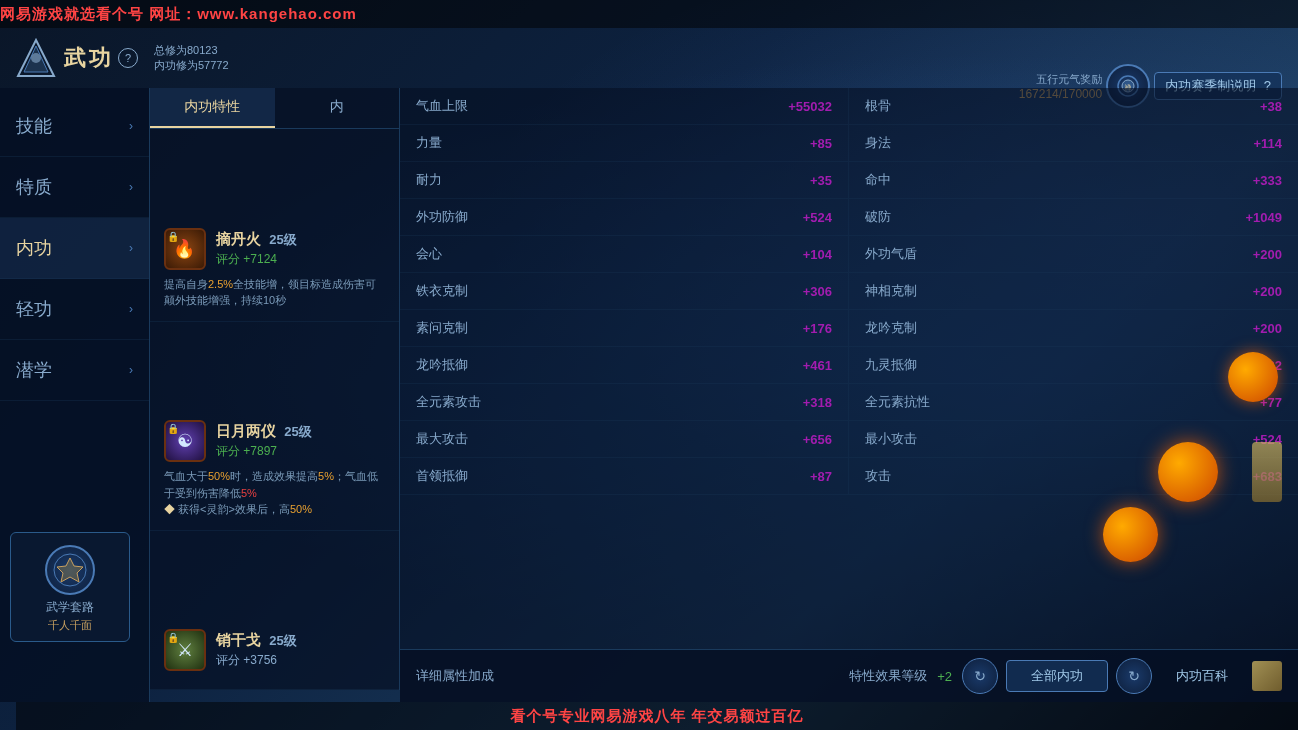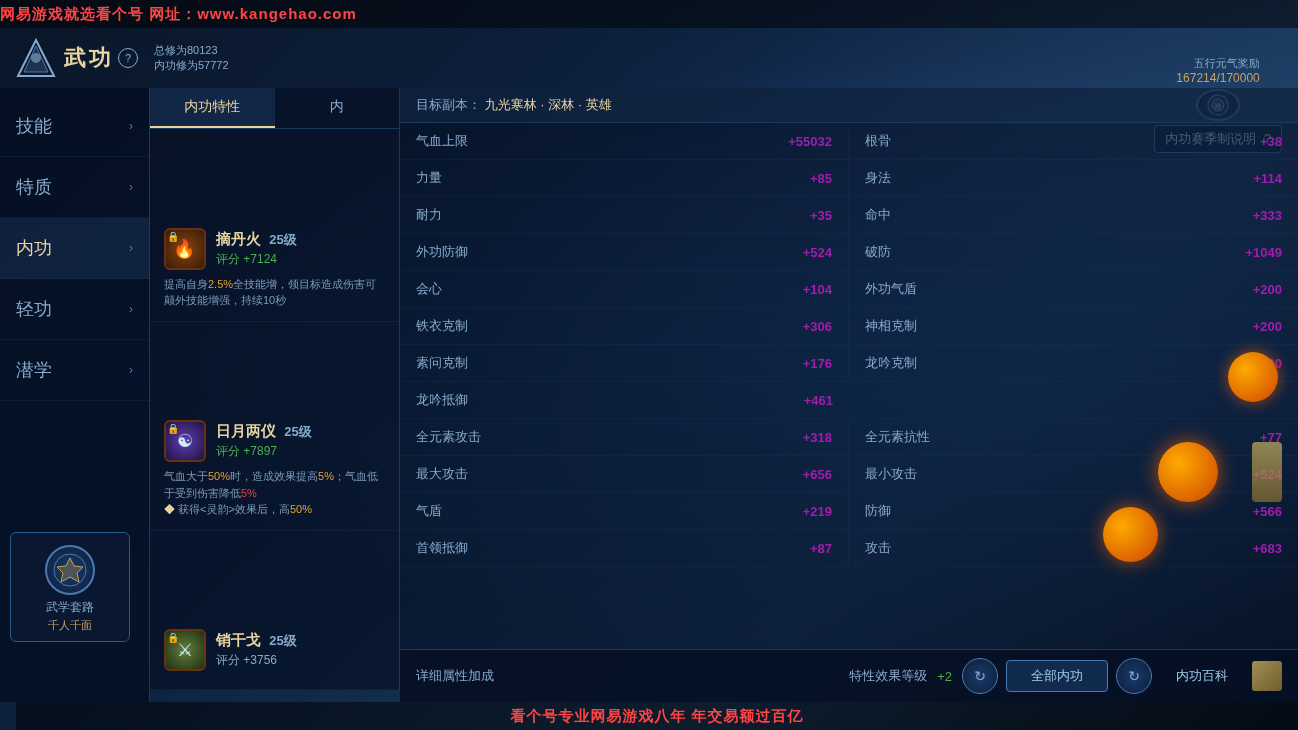--- a/index.html
+++ b/index.html
@@ -108,21 +108,20 @@
     }
 
     .top-right-info {
       position: absolute;
       right: 16px;
       top: 28px;
       height: 60px;
       display: flex;
       align-items: center;
       gap: 4px;
-      flex-direction: column;
     }
 
     .neigong-season-btn {
       background: rgba(20,50,90,0.8);
       border: 1px solid #4a7ab5;
       border-radius: 4px;
       padding: 4px 10px;
       font-size: 13px;
       color: #a0c8e8;
       cursor: pointer;
@@ -655,24 +654,20 @@
             评分 <span>+3756</span>
           </div>
         </div>
       </div>
     </div>
   </div>
 
   <div class="stats-panel">
 
 
-    <div class="target-row">
-      <span class="label">目标副本：</span>
-      <span class="value">九光寒林 · 深林 · 英雄</span>
-    </div>
 
     <div class="stats-table">
 
       <div class="stats-row">
         <div class="stats-cell">
           <span class="label">气血上限</span>
           <span class="value green">+55032</span>
         </div>
         <div class="stats-cell">
           <span class="label">根骨</span>
@@ -744,20 +739,24 @@
           <span class="label">龙吟克制</span>
           <span class="value green">+200</span>
         </div>
       </div>
 
       <div class="stats-row">
         <div class="stats-cell">
           <span class="label">龙吟抵御</span>
           <span class="value green">+461</span>
         </div>
+        <div class="stats-cell">
+          <span class="label">九灵抵御</span>
+          <span class="value green">+132</span>
+        </div>
       </div>
 
       <div class="stats-row">
         <div class="stats-cell">
           <span class="label">全元素攻击</span>
           <span class="value green">+318</span>
         </div>
         <div class="stats-cell">
           <span class="label">全元素抗性</span>
           <span class="value green">+77</span>
@@ -768,30 +767,20 @@
         <div class="stats-cell">
           <span class="label">最大攻击</span>
           <span class="value green">+656</span>
         </div>
         <div class="stats-cell">
           <span class="label">最小攻击</span>
           <span class="value green">+524</span>
         </div>
       </div>
 
-      <div class="stats-row">
-        <div class="stats-cell">
-          <span class="label">气盾</span>
-          <span class="value green">+219</span>
-        </div>
-        <div class="stats-cell">
-          <span class="label">防御</span>
-          <span class="value green">+566</span>
-        </div>
-      </div>
 
       <div class="stats-row">
         <div class="stats-cell">
           <span class="label">首领抵御</span>
           <span class="value green">+87</span>
         </div>
         <div class="stats-cell">
           <span class="label">攻击</span>
           <span class="value green">+683</span>
         </div>

